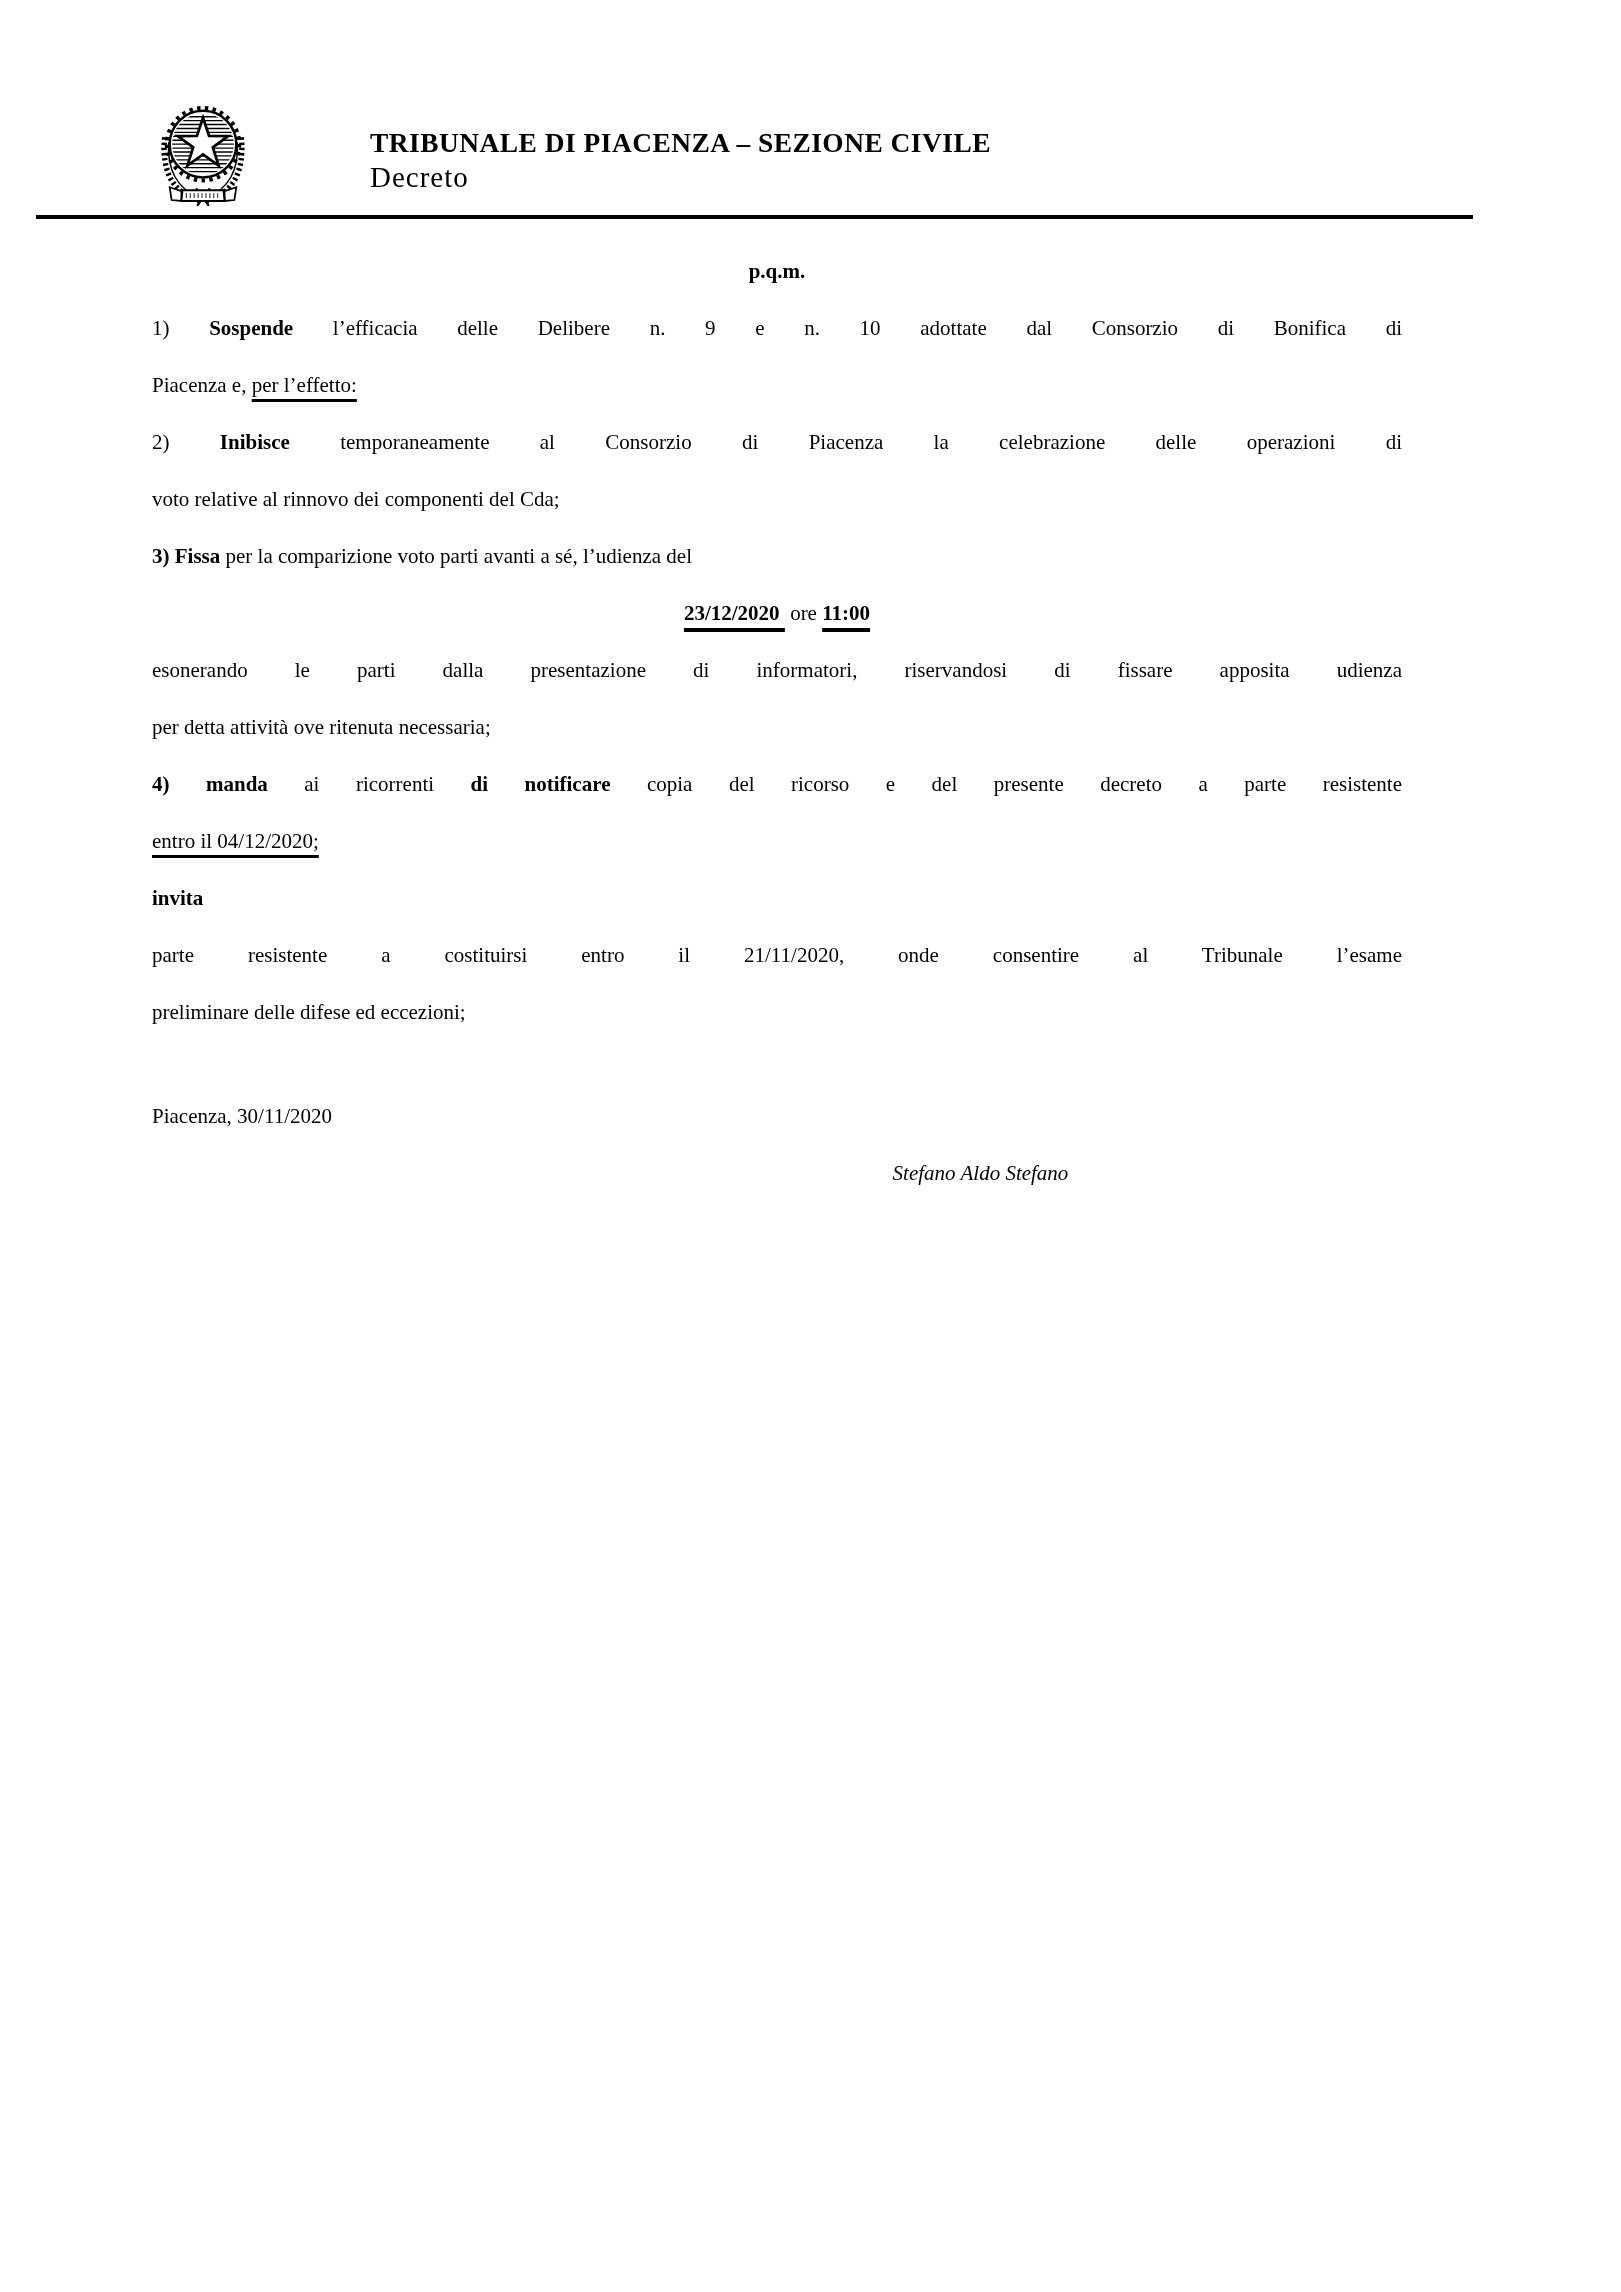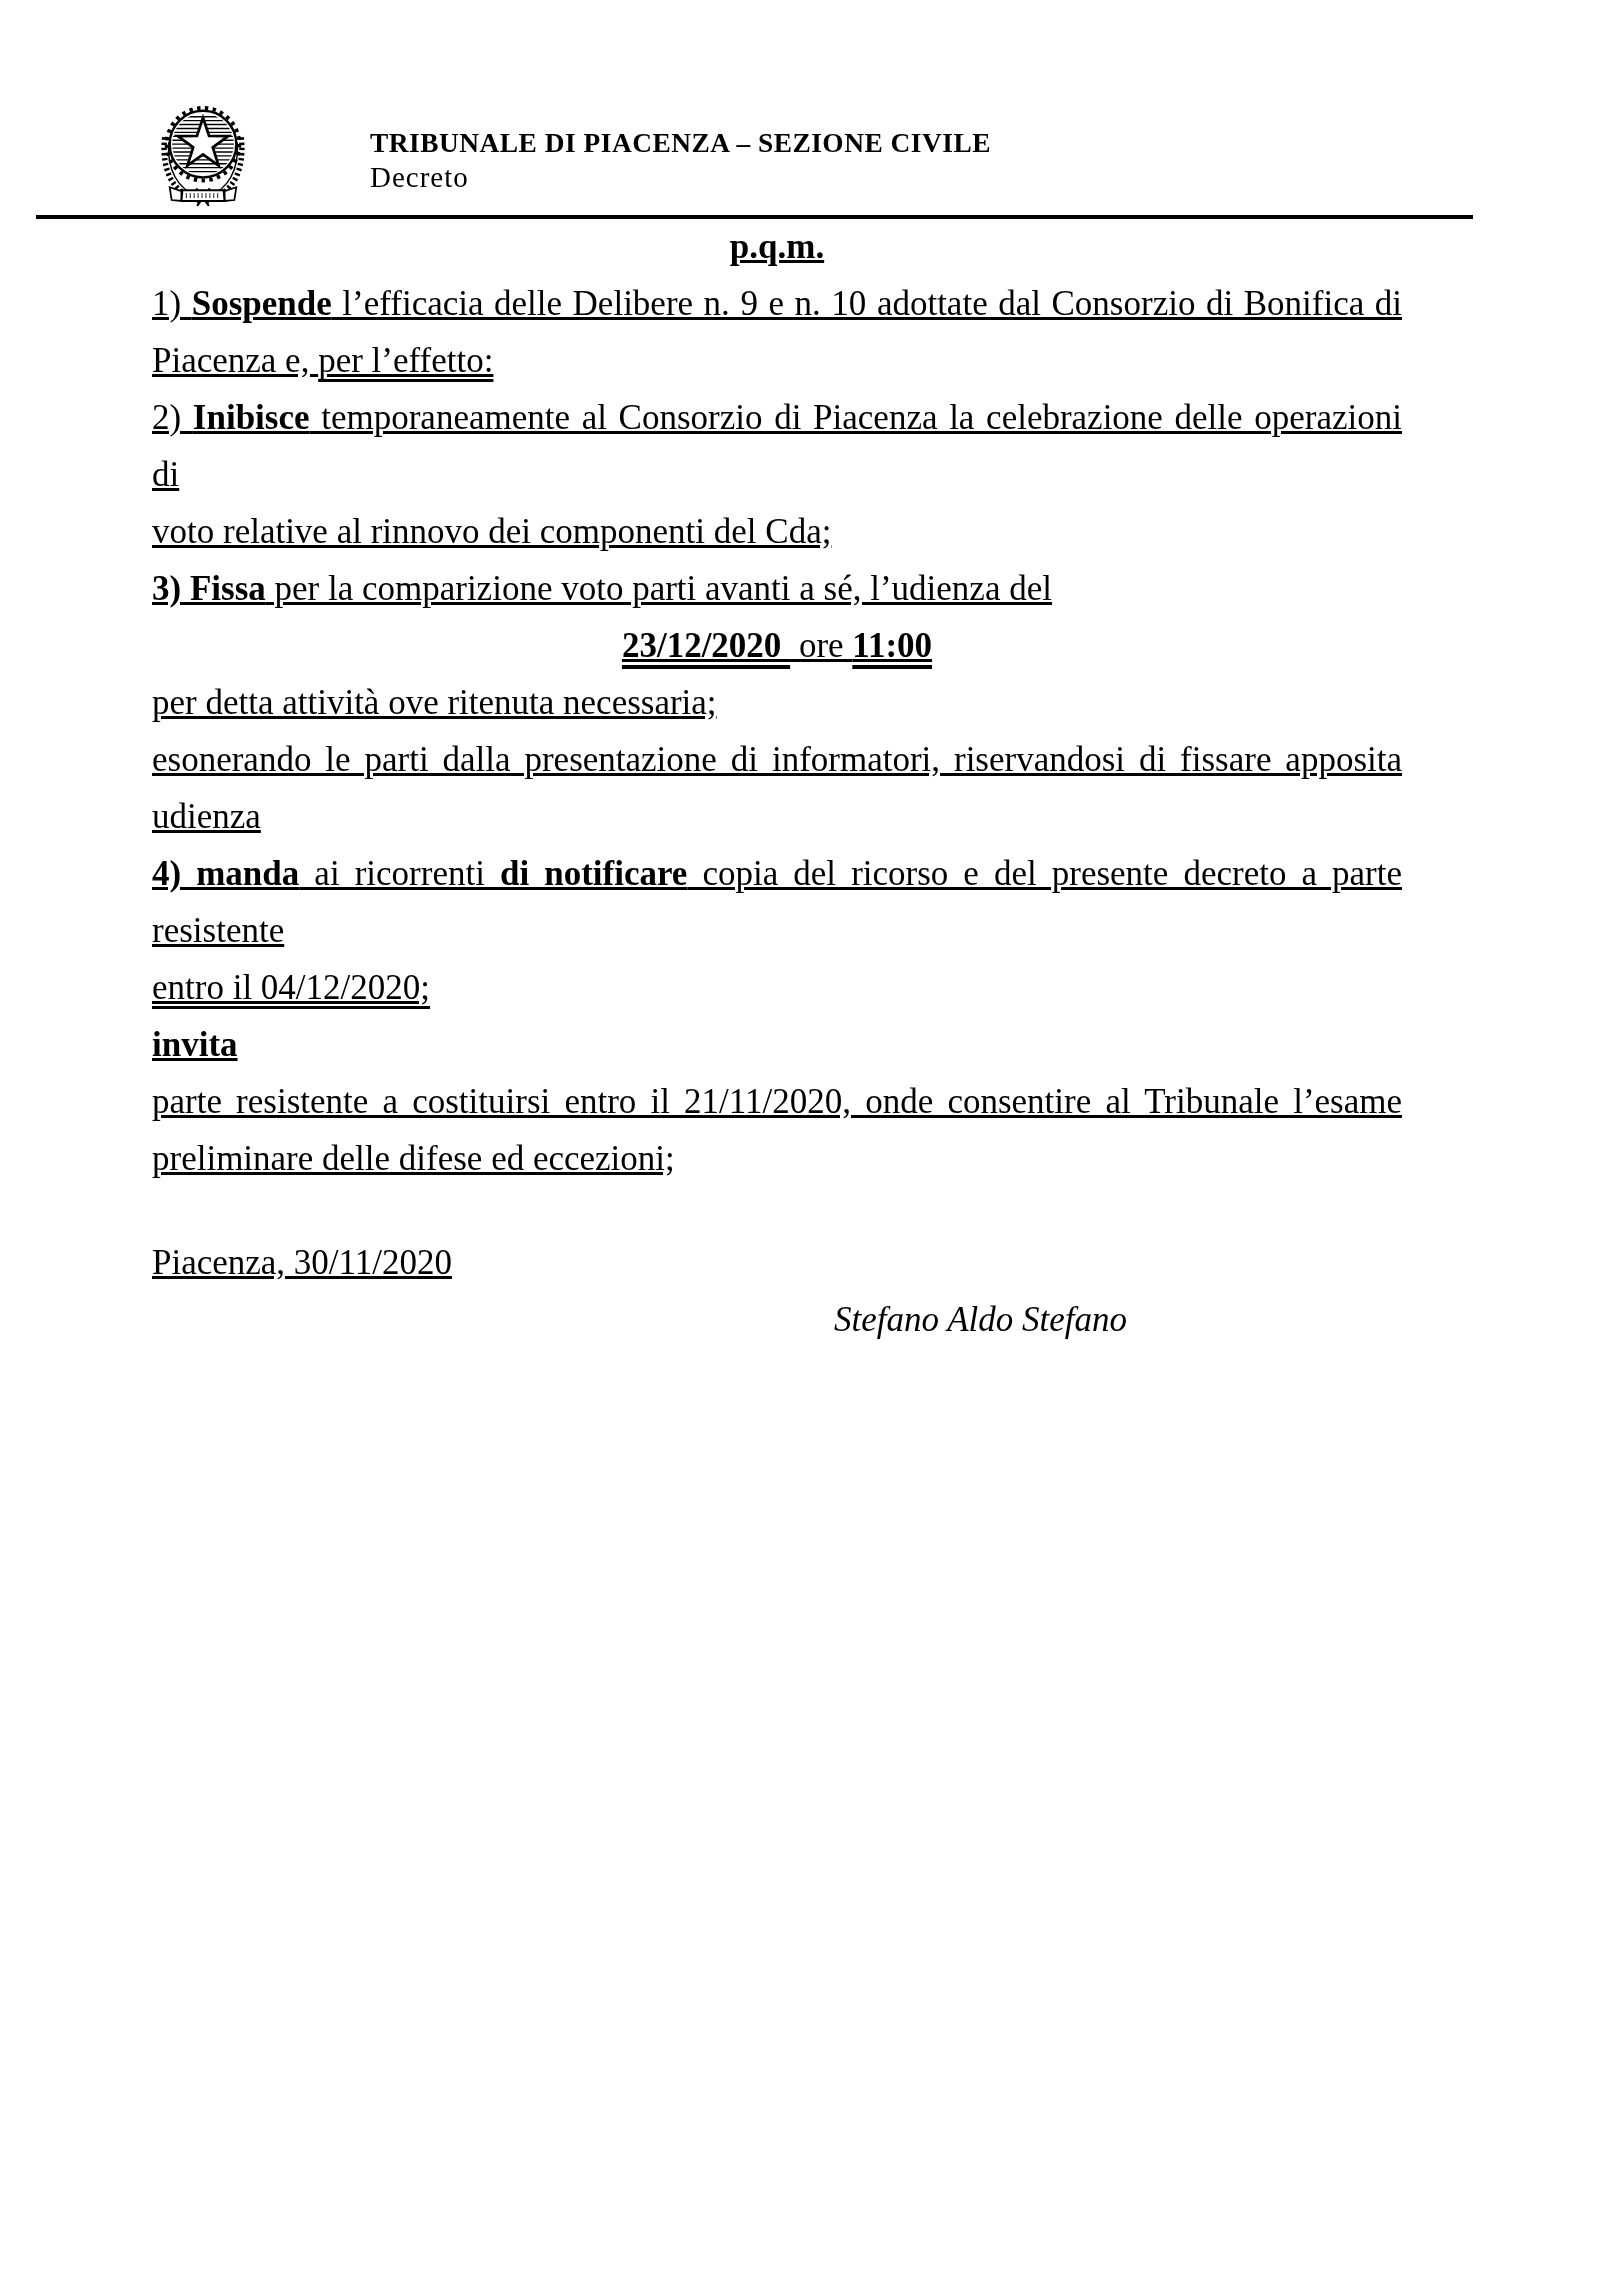--- a/index.html
+++ b/index.html
@@ -45,25 +45,24 @@
     left: 36px;
     top: 215px;
     width: 1437px;
     height: 3.9px;
     background: #000000;
   }
   
   .content {
     position: absolute;
     left: 152px;
-    top: 218px;
+    top: 243px;
     width: 1250px;
-    font-size: 35px;
+    font-size: 21px;
     line-height: 57px;
-    text-decoration: underline;
   }
   .line { min-height: 57px; }
   .center { text-align: center; }
   .bold, b { font-weight: bold; }
   .just {
     text-align: justify;
     text-align-last: justify;
     -moz-text-align-last: justify;
   }
   u {
@@ -164,23 +163,23 @@
     <div class="line"><span>Piacenza e, </span><u>per l’effetto:</u></div>
 
     <div class="line just"><span>2) </span><b>Inibisce</b><span> temporaneamente al Consorzio di Piacenza la celebrazione delle operazioni di</span></div>
 
     <div class="line">voto relative al rinnovo dei componenti del Cda;</div>
 
     <div class="line"><b>3) Fissa</b><span> per la comparizione voto parti avanti a sé, l’udienza del</span></div>
 
     <div class="line center hearing-line"><b><u>23/12/2020&nbsp;</u></b><span> ore </span><b><u>11:00</u></b></div>
 
+    <div class="line just">esonerando le parti dalla presentazione di informatori, riservandosi di fissare apposita udienza</div>
+
     <div class="line">per detta attività ove ritenuta necessaria;</div>
-
-    <div class="line just">esonerando le parti dalla presentazione di informatori, riservandosi di fissare apposita udienza</div>
 
     <div class="line just"><b>4) manda</b><span> ai ricorrenti </span><b>di notificare</b><span> copia del ricorso e del presente decreto a parte resistente</span></div>
 
     <div class="line"><u>entro il 04/12/2020;</u></div>
 
     <div class="line bold">invita</div>
 
     <div class="line just">parte resistente a costituirsi entro il 21/11/2020, onde consentire al Tribunale l’esame</div>
 
     <div class="line">preliminare delle difese ed eccezioni;</div>

